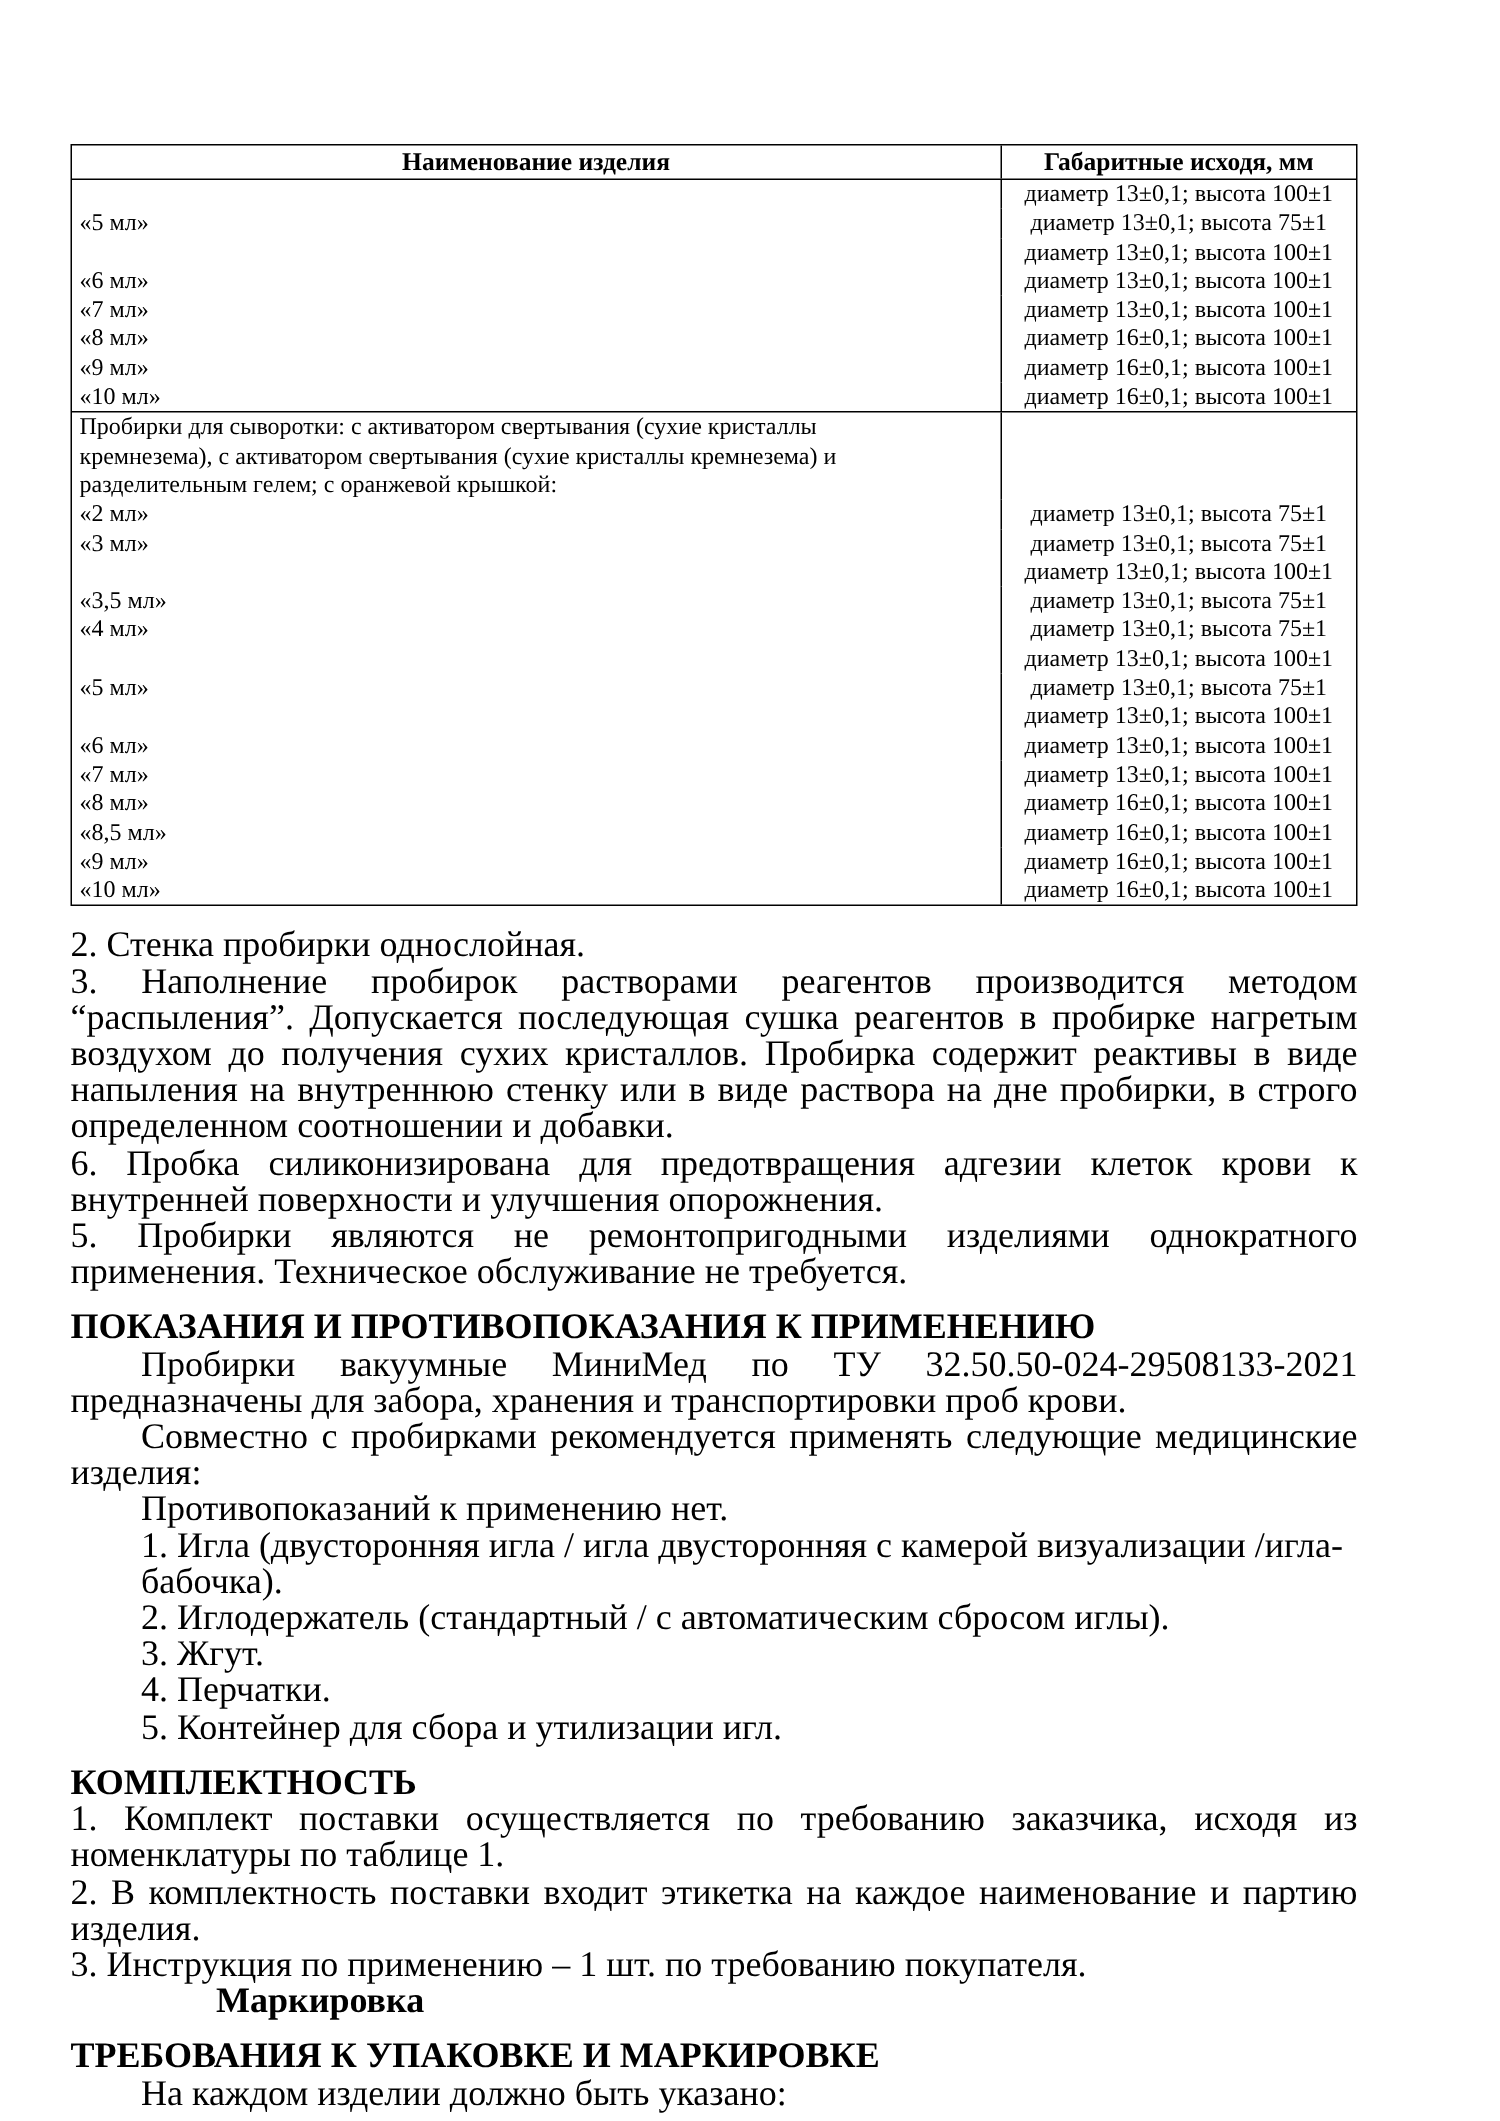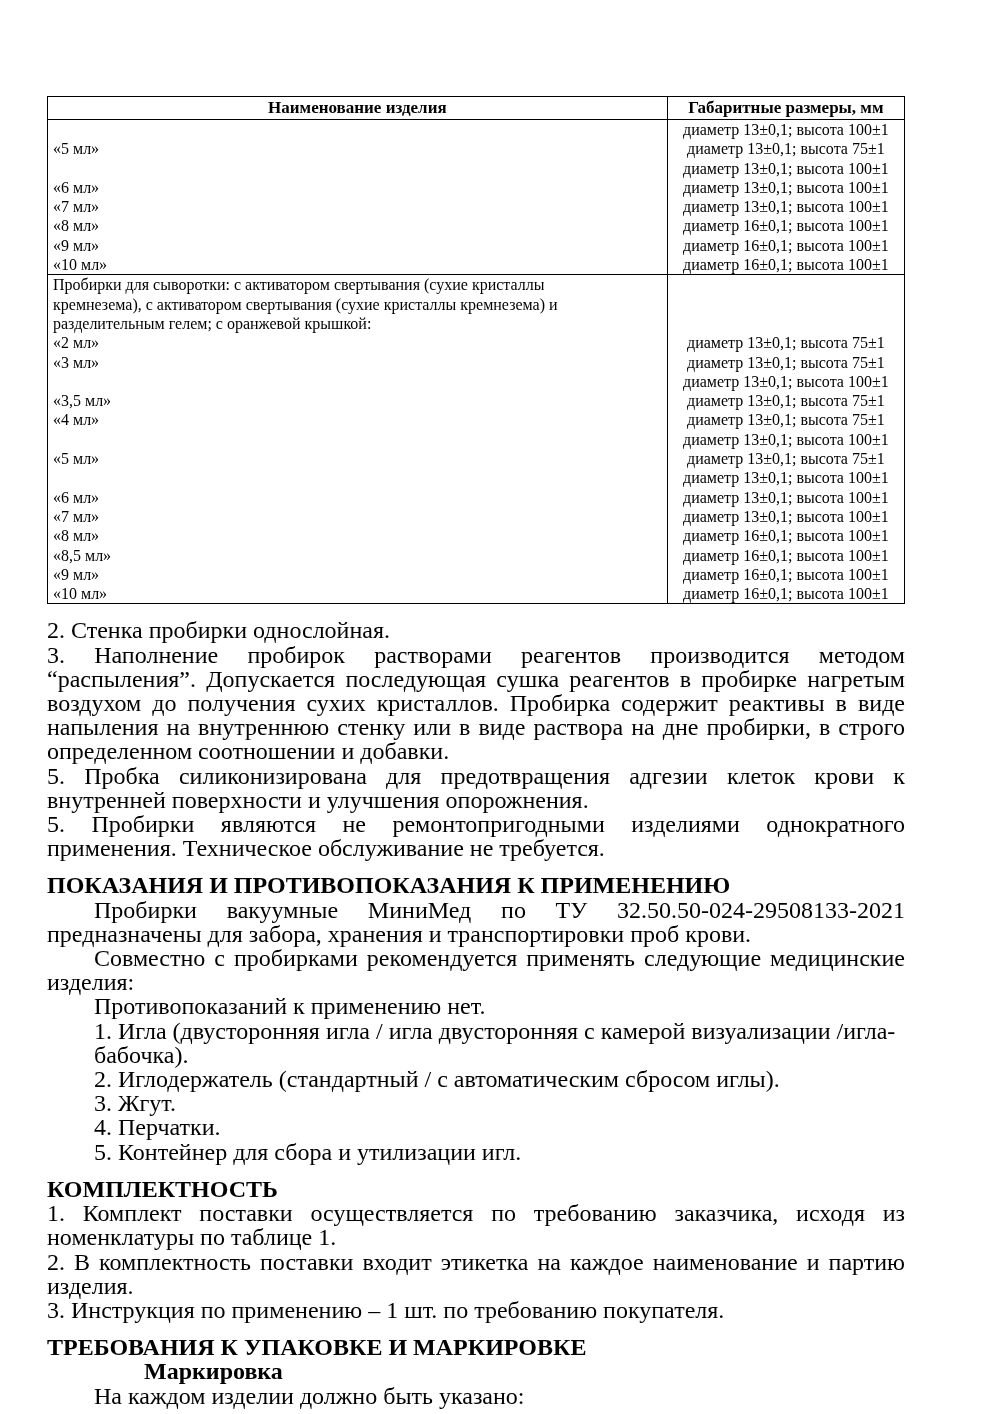--- a/index.html
+++ b/index.html
@@ -59,21 +59,21 @@
   .subh { font-weight:bold; padding-left:97px; text-align:left; }
 </style>
 </head>
 <body>
 
 <div class="page">
 
   <div class="tbl">
     <div class="trow thead">
       <div class="cl">Наименование изделия</div>
-      <div class="cr">Габаритные размеры, мм</div>
+      <div class="cr">Габаритные исходя, мм</div>
     </div>
 
     <div class="sec-top">
 
         <div class="trow">
           <div class="cl"></div>
           <div class="cr">диаметр 13±0,1; высота 100±1</div>
         </div>
 
         <div class="trow">
@@ -189,21 +189,21 @@
             <div class="cr">диаметр 16±0,1; высота 100±1</div>
           </div>
         </div>
     </div>
   </div>
 
   <div class="content">
 
     <p class="para">2. Стенка пробирки однослойная.</p>
     <p class="para">3. Наполнение пробирок растворами реагентов производится методом “распыления”. Допускается последующая сушка реагентов в пробирке нагретым воздухом до получения сухих кристаллов. Пробирка содержит реактивы в виде напыления на внутреннюю стенку или в виде раствора на дне пробирки, в строго определенном соотношении и добавки.</p>
-    <p class="para">5. Пробка силиконизирована для предотвращения адгезии клеток крови к внутренней поверхности и улучшения опорожнения.</p>
+    <p class="para">6. Пробка силиконизирована для предотвращения адгезии клеток крови к внутренней поверхности и улучшения опорожнения.</p>
     <p class="para">5. Пробирки являются не ремонтопригодными изделиями однократного применения. Техническое обслуживание не требуется.</p>
 
     <p class="para h">ПОКАЗАНИЯ И ПРОТИВОПОКАЗАНИЯ К ПРИМЕНЕНИЮ</p>
     <p class="para ind">Пробирки вакуумные МиниМед по ТУ 32.50.50-024-29508133-2021 предназначены для забора, хранения и транспортировки проб крови.</p>
     <p class="para ind">Совместно с пробирками рекомендуется применять следующие медицинские изделия:</p>
     <p class="para ind">Противопоказаний к применению нет.</p>
     <div>
 
         <p class="para li">1.  Игла (двусторонняя игла / игла двусторонняя с камерой визуализации /игла-бабочка).</p>
 
@@ -219,18 +219,18 @@
     <p class="para h">КОМПЛЕКТНОСТЬ</p>
     <div>
 
         <p class="para">1. Комплект поставки осуществляется по требованию заказчика, исходя из номенклатуры по таблице 1.</p>
 
         <p class="para">2. В комплектность поставки входит этикетка на каждое наименование и партию изделия.</p>
 
         <p class="para">3. Инструкция по применению – 1 шт. по требованию покупателя.</p>
       </div>
 
+    <p class="para subh">Маркировка</p>
     <p class="para h">ТРЕБОВАНИЯ К УПАКОВКЕ И МАРКИРОВКЕ</p>
-    <p class="para subh">Маркировка</p>
     <p class="para ind">На каждом изделии должно быть указано:</p>
 
   </div>
 </div>
 
 </body></html>

